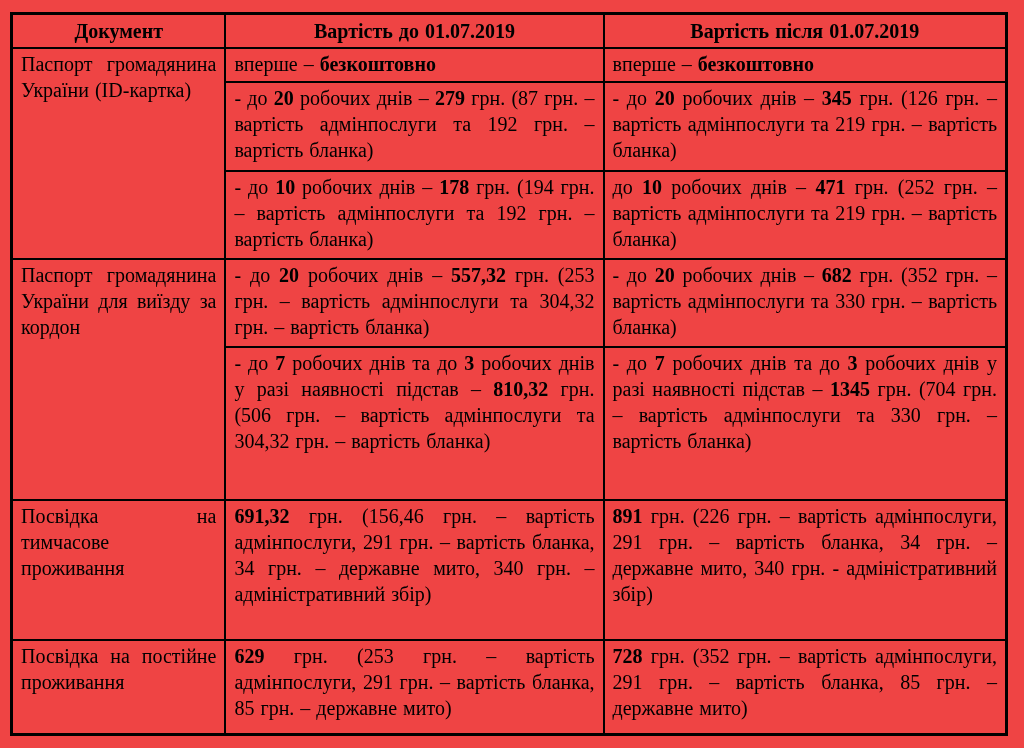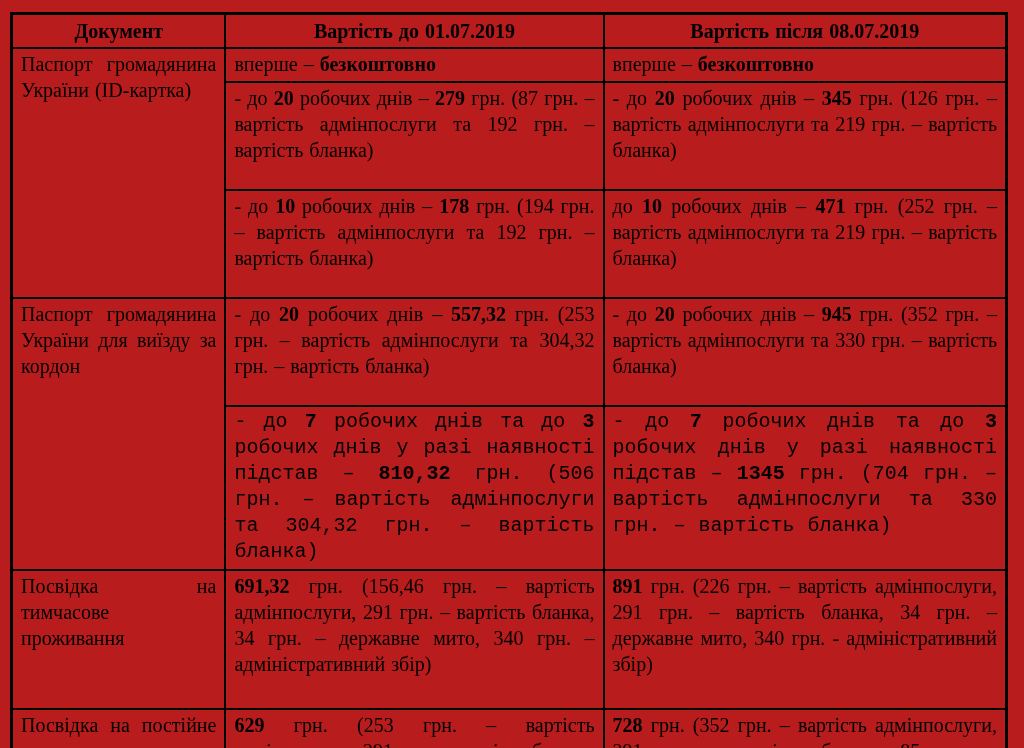--- a/index.html
+++ b/index.html
@@ -7,21 +7,21 @@
     padding: 0;
     background: #ffffff;
     color: #000000;
     font-family: "Liberation Serif", "DejaVu Serif", serif;
   }
   .page {
     width: 1024px;
     height: 748px;
     box-sizing: border-box;
     padding: 12px 16px 10px 10px;
-    background: #b91c1c;
+    background: #ef4444;
   }
   table.fees {
     border-collapse: collapse;
     width: 100%;
     height: 724px;
     table-layout: fixed;
     border: 3px solid #000;
   }
   table.fees col.c1 { width: 21.5%; }
   table.fees col.c2 { width: 38%; }
@@ -36,60 +36,60 @@
     word-spacing: 1px;
   }
   table.fees th {
     text-align: center;
     vertical-align: middle;
     font-weight: bold;
     padding: 3px 6px;
   }
   table.fees td b { font-weight: bold; }
   tr.h-first  { height: 28px; }
-  tr.h-sub3   { height: 108px; }
-  tr.h-sub5   { height: 152px; font-family: Liberation Mono, monospace; }
+  tr.h-sub3   { height: 88px; }
+  tr.h-sub5   { height: 152px; }
   tr.h-row4   { height: 139px; }
   tr.h-row3   { height: 94px; }
 </style>
 </head>
 <body>
 
 <div class="page">
   <table class="fees">
     <colgroup>
       <col class="c1">
       <col class="c2">
       <col class="c3">
     </colgroup>
     <thead>
       <tr class="h-first">
         <th>Документ</th>
         <th>Вартість до 01.07.2019</th>
-        <th>Вартість після 08.07.2019</th>
+        <th>Вартість після 01.07.2019</th>
       </tr>
     </thead>
     <tbody>
       <tr class="h-first">
         <td rowspan="3">Паспорт громадянина України (ID-картка)</td>
         <td>вперше – <b>безкоштовно</b></td>
         <td>вперше – <b>безкоштовно</b></td>
       </tr>
       <tr class="h-sub3">
         <td>- до <b>20</b> робочих днів – <b>279</b> грн. (87 грн. – вартість адмінпослуги та 192 грн. – вартість бланка)</td>
         <td>- до <b>20</b> робочих днів – <b>345</b> грн. (126 грн. – вартість адмінпослуги та 219 грн. – вартість бланка)</td>
       </tr>
       <tr class="h-sub3">
         <td>- до <b>10</b> робочих днів – <b>178</b> грн. (194 грн. – вартість адмінпослуги та 192 грн. – вартість бланка)</td>
         <td>до <b>10</b> робочих днів – <b>471</b> грн. (252 грн. – вартість адмінпослуги та 219 грн. – вартість бланка)</td>
       </tr>
       <tr class="h-sub3">
         <td rowspan="2">Паспорт громадянина України для виїзду за кордон</td>
         <td>- до <b>20</b> робочих днів – <b>557,32</b> грн. (253 грн. – вартість адмінпослуги та 304,32 грн. – вартість бланка)</td>
-        <td>- до <b>20</b> робочих днів – <b>945</b> грн. (352 грн. – вартість адмінпослуги та 330 грн. – вартість бланка)</td>
+        <td>- до <b>20</b> робочих днів – <b>682</b> грн. (352 грн. – вартість адмінпослуги та 330 грн. – вартість бланка)</td>
       </tr>
       <tr class="h-sub5">
         <td>- до <b>7</b> робочих днів та до <b>3</b> робочих днів у разі наявності підстав – <b>810,32</b> грн. (506 грн. – вартість адмінпослуги та 304,32 грн. – вартість бланка)</td>
         <td>- до <b>7</b> робочих днів та до <b>3</b> робочих днів у разі наявності підстав – <b>1345</b> грн. (704 грн. – вартість адмінпослуги та 330 грн. – вартість бланка)</td>
       </tr>
       <tr class="h-row4">
         <td>Посвідка на тимчасове проживання</td>
         <td><b>691,32</b> грн. (156,46 грн. – вартість адмінпослуги, 291 грн. – вартість бланка, 34 грн. – державне мито, 340 грн. – адміністративний збір)</td>
         <td><b>891</b> грн. (226 грн. – вартість адмінпослуги, 291 грн. – вартість бланка, 34 грн. – державне мито, 340 грн. - адміністративний збір)</td>
       </tr>

